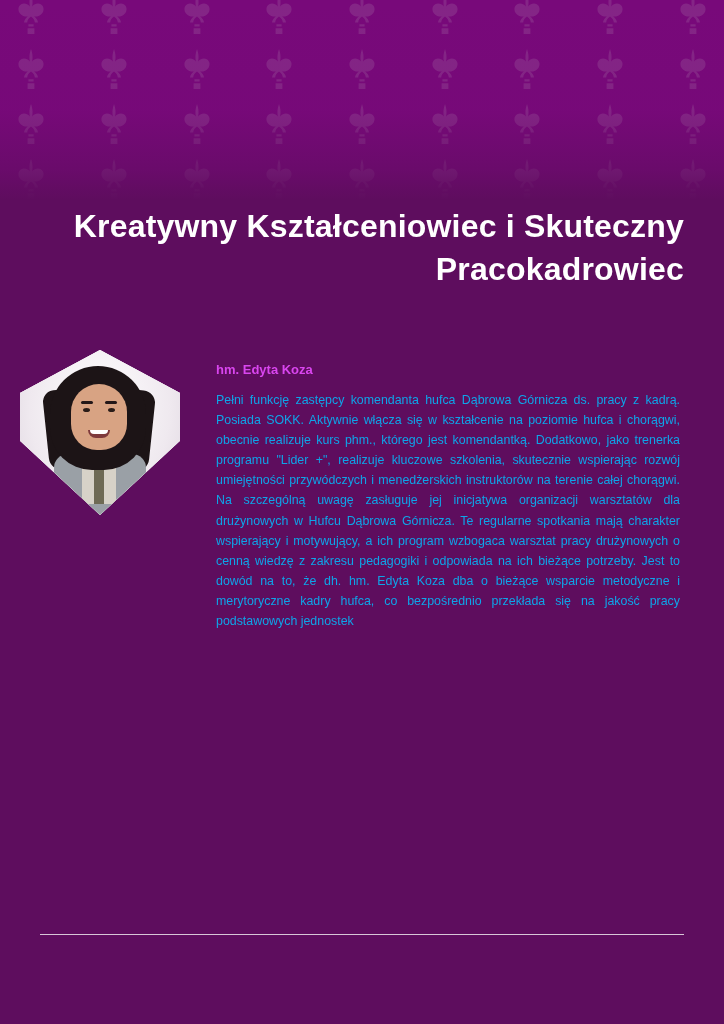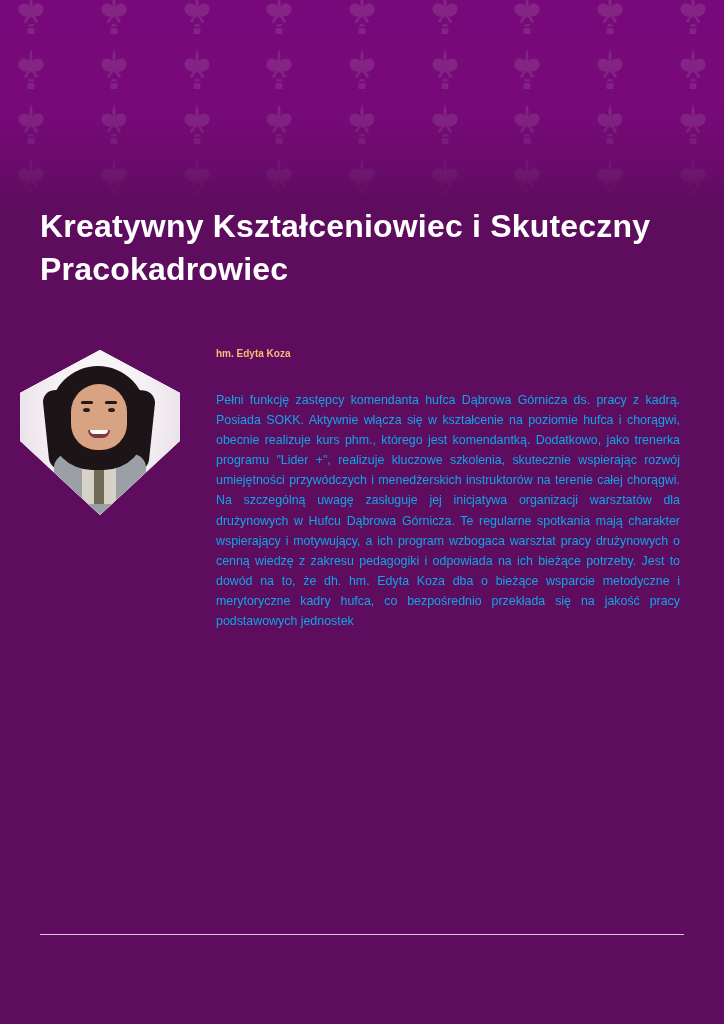--- a/index.html
+++ b/index.html
@@ -54,21 +54,21 @@
     color: #8f3d90;
   }
   .lily svg { display: block; }
 
   
   .title {
     position: absolute;
     top: 205px;
     left: 40px;
     width: 644px;
-    text-align: left;
+    text-align: right;
     color: #ffffff;
     font-size: 32px;
     line-height: 1.35;
     font-weight: bold;
     letter-spacing: 0.2px;
   }
 
   
   .portrait-wrap {
     position: absolute;
@@ -108,24 +108,24 @@
   .p-body    { position:absolute; left:34px; top:104px; width:92px; height:62px; background:#9aa0a6; border-radius:14px 14px 0 0; }
   .p-shirt   { position:absolute; left:62px; top:104px; width:34px; height:50px; background:#d7d2c8; }
   .p-tie     { position:absolute; left:74px; top:108px; width:10px; height:46px; background:#6e6a55; }
   .p-collarL { position:absolute; left:52px; top:102px; width:26px; height:34px; background:#9aa0a6; transform:rotate(14deg); border-radius:4px; }
   .p-collarR { position:absolute; left:82px; top:102px; width:26px; height:34px; background:#9aa0a6; transform:rotate(-14deg); border-radius:4px; }
 
   
   .bio-name {
     position: absolute;
     left: 216px;
-    top: 348px;
+    top: 362px;
     width: 464px;
-    color: #fdba74;
-    font-size: 10px;
+    color: #d946ef;
+    font-size: 13px;
     font-weight: bold;
   }
   .bio-text {
     position: absolute;
     left: 216px;
     top: 390px;
     width: 464px;
     color: #0ea5e9;
     font-size: 12.4px;
     line-height: 1.62;

